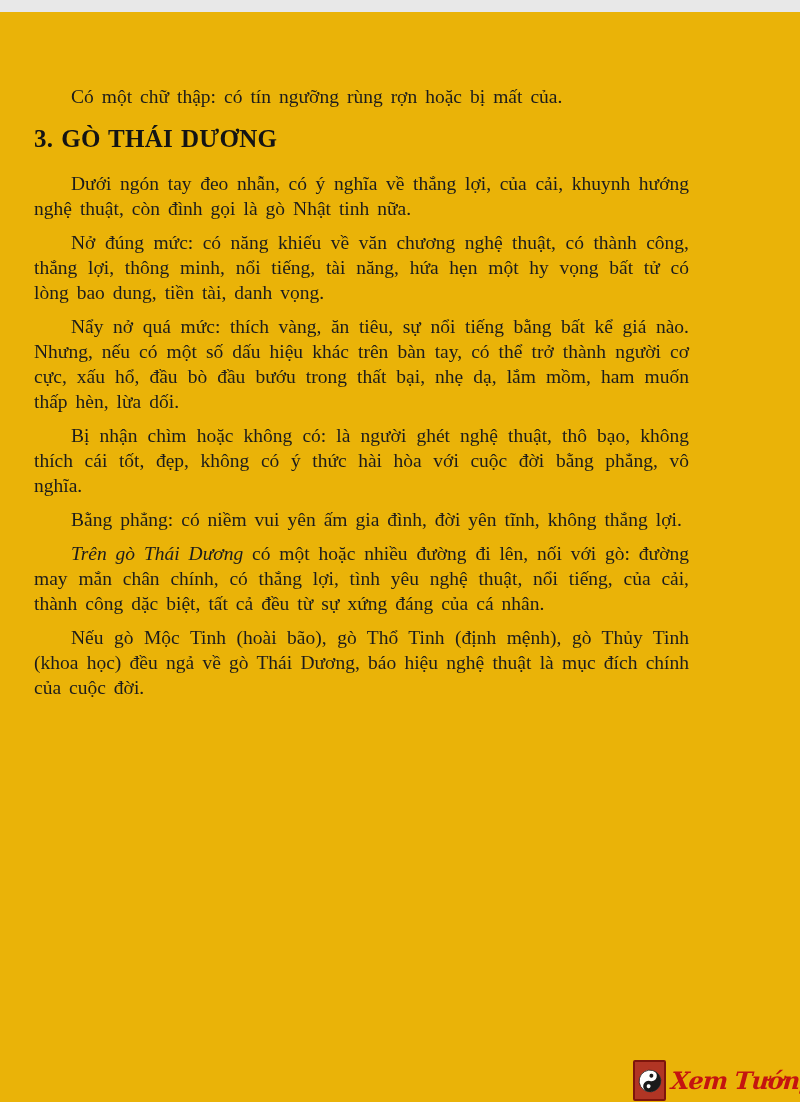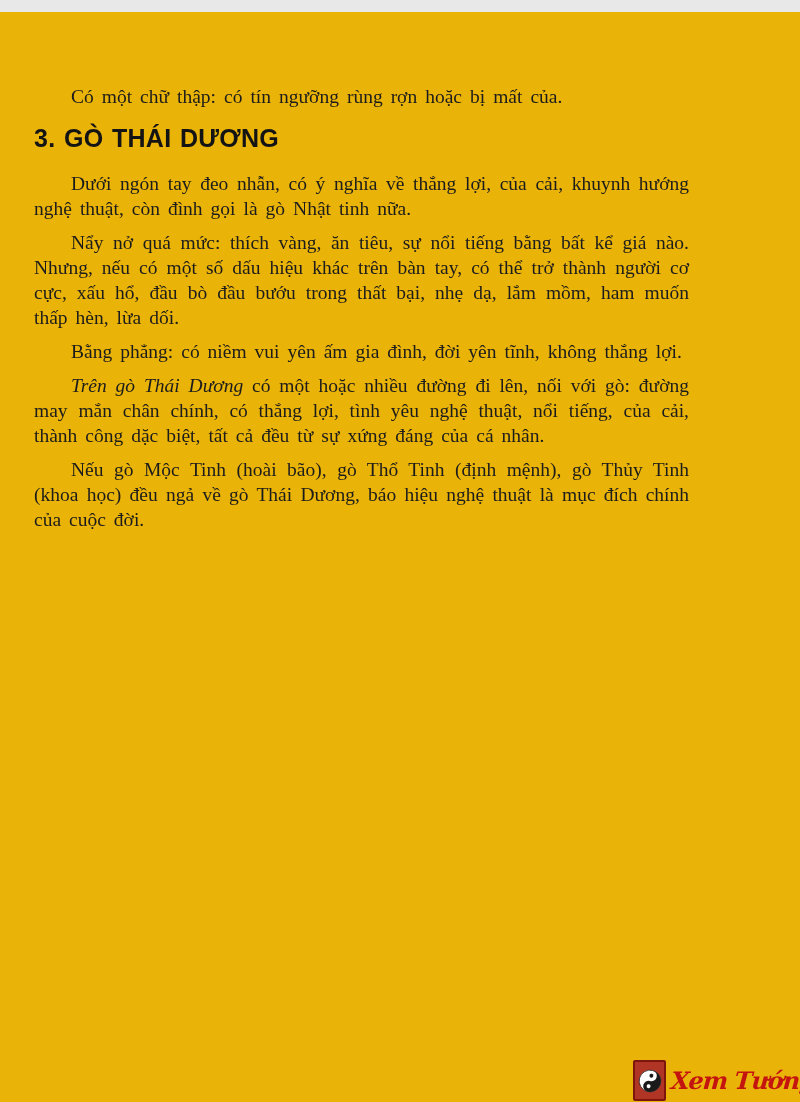--- a/index.html
+++ b/index.html
@@ -22,21 +22,21 @@
     line-height: 25px;
     color: #1c1c1c;
     text-align: justify;
     word-spacing: 0.16em;
   }
   .text-block p {
     margin: 0 0 9px 0;
     text-indent: 37px;
   }
   .section-heading {
-    font-family: Liberation Sans, sans-serif;
+    font-family: Liberation Serif, serif;
     font-size: 25px;
     font-weight: 700;
     letter-spacing: 0.3px;
     color: #141414;
     margin: 17px 0 20px 0;
     text-indent: 0;
     word-spacing: 0.05em;
     text-align: left;
   }
   .lead-italic { font-style: italic; }
@@ -76,21 +76,23 @@
 <body>
 
 <div class="page">
 
   <div class="text-block">
     <p>Có một chữ thập: có tín ngưỡng rùng rợn hoặc bị mất của.</p>
 
     <h2 class="section-heading">3. GÒ THÁI DƯƠNG</h2>
 
     <p>Dưới ngón tay đeo nhẫn, có ý nghĩa về thắng lợi, của cải, khuynh hướng nghệ thuật, còn đình gọi là gò Nhật tinh nữa.</p>
+    <p>Nở đúng mức: có năng khiếu về văn chương nghệ thuật, có thành công, thắng lợi, thông minh, nổi tiếng, tài năng, hứa hẹn một hy vọng bất tử có lòng bao dung, tiền tài, danh vọng.</p>
     <p>Nẩy nở quá mức: thích vàng, ăn tiêu, sự nổi tiếng bằng bất kể giá nào. Nhưng, nếu có một số dấu hiệu khác trên bàn tay, có thể trở thành người cơ cực, xấu hổ, đầu bò đầu bướu trong thất bại, nhẹ dạ, lắm mồm, ham muốn thấp hèn, lừa dối.</p>
+    <p>Bị nhận chìm hoặc không có: là người ghét nghệ thuật, thô bạo, không thích cái tốt, đẹp, không có ý thức hài hòa với cuộc đời bằng phẳng, vô nghĩa.</p>
     <p>Bằng phẳng: có niềm vui yên ấm gia đình, đời yên tĩnh, không thắng lợi.</p>
     <p>
       <span class="lead-italic">Trên gò Thái Dương</span><span> có một hoặc nhiều đường đi lên, nối với gò: đường may mắn chân chính, có thắng lợi, tình yêu nghệ thuật, nổi tiếng, của cải, thành công dặc biệt, tất cả đều từ sự xứng đáng của cá nhân.</span>
     </p>
     <p>Nếu gò Mộc Tinh (hoài bão), gò Thổ Tinh (định mệnh), gò Thủy Tinh (khoa học) đều ngả về gò Thái Dương, báo hiệu nghệ thuật là mục đích chính của cuộc đời.</p>
   </div>
 
   <a class="watermark">
     <span class="yy-square">
       <svg viewBox="0 0 40 40" width="28" height="28" aria-hidden="true">

